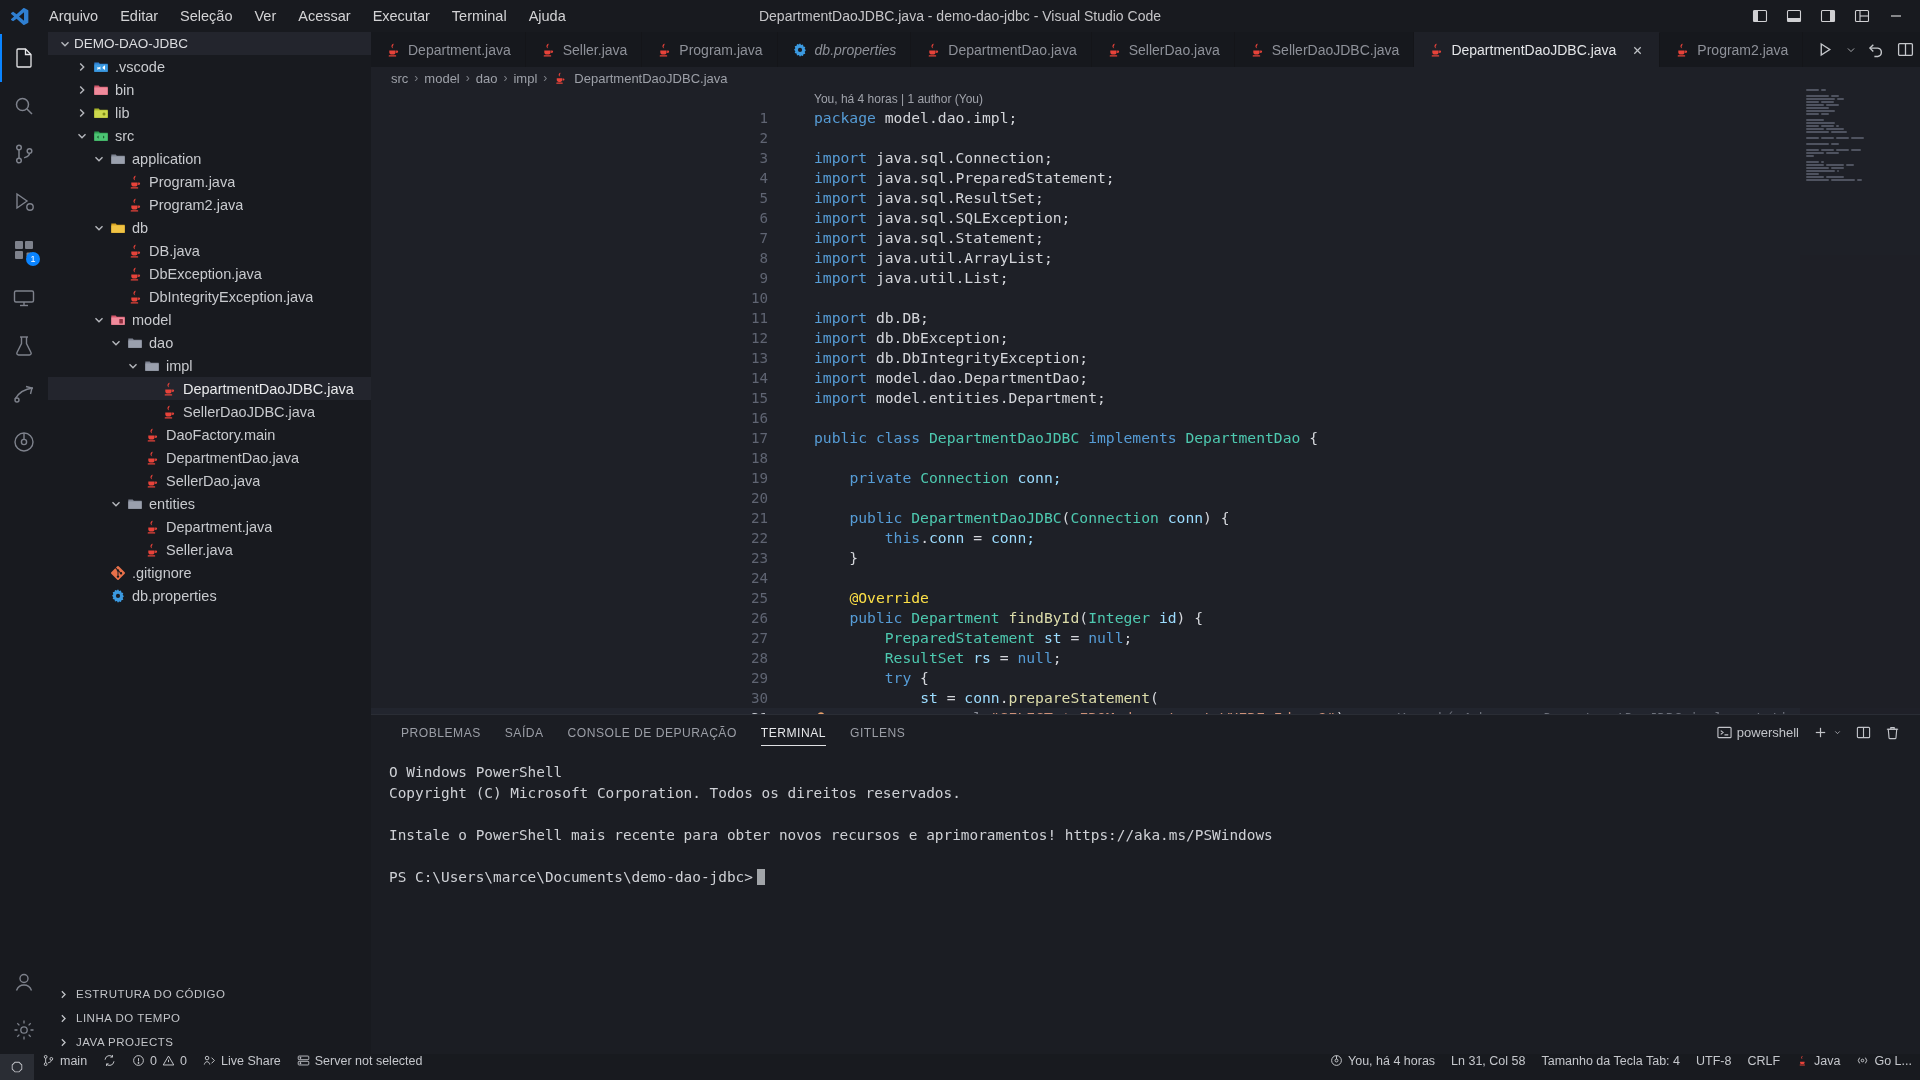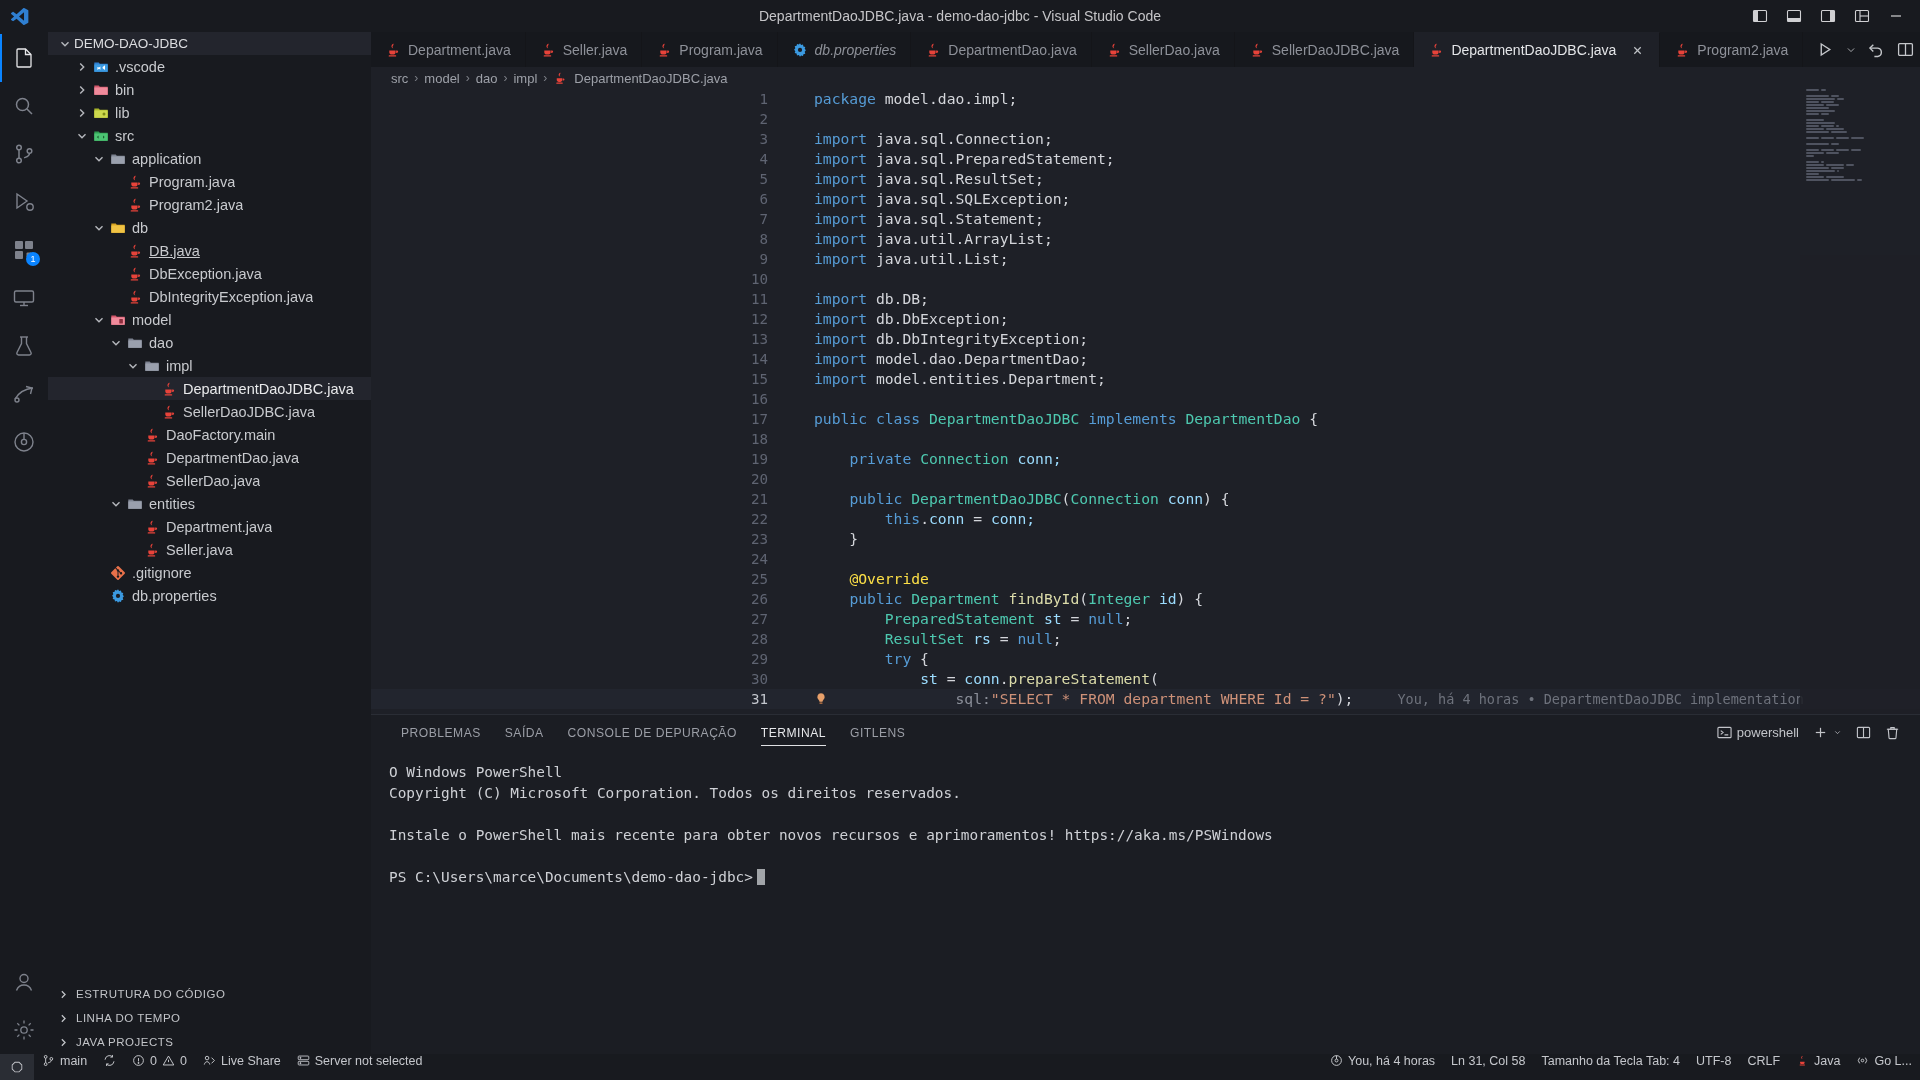--- a/index.html
+++ b/index.html
@@ -187,20 +187,30 @@
 <body>
 
 <div class="app">
 
   <div class="titlebar">
     <div class="vscode-logo">
       <svg viewBox="0 0 24 24">
           <path fill="#2f7fd1" d="M17.9 1.4 22.6 3.7c.4.2.6.6.6 1v14.6c0 .4-.2.8-.6 1l-4.7 2.3c-.4.2-.9.1-1.2-.2l-8.4-7.6-3.9 3c-.3.2-.7.2-1 0l-1.9-1.4c-.4-.3-.4-.9 0-1.2L5.2 12 1.5 8.8c-.4-.3-.4-.9 0-1.2l1.9-1.4c.3-.2.7-.2 1 0l3.9 3 8.4-7.6c.3-.3.8-.4 1.2-.2zM17.7 6.6 11.4 12l6.3 5.4V6.6z"></path>
         </svg>
     </div>
+    <div class="menu">
+      <div class="menu-item">Arquivo</div>
+      <div class="menu-item">Editar</div>
+      <div class="menu-item">Seleção</div>
+      <div class="menu-item">Ver</div>
+      <div class="menu-item">Acessar</div>
+      <div class="menu-item">Executar</div>
+      <div class="menu-item">Terminal</div>
+      <div class="menu-item">Ajuda</div>
+    </div>
     <div class="win-title">DepartmentDaoJDBC.java - demo-dao-jdbc - Visual Studio Code</div>
     <div class="win-ctrl">
       <div class="wbtn">
           <svg viewBox="0 0 16 16" fill="none" stroke="currentColor" stroke-width="1.1">
             <rect x="1.5" y="2.5" width="13" height="11" rx="1"></rect>
             <rect x="1.5" y="2.5" width="4.5" height="11" fill="currentColor" stroke="none"></rect>
           </svg>
         </div>
       <div class="wbtn">
           <svg viewBox="0 0 16 16" fill="none" stroke="currentColor" stroke-width="1.1">
@@ -425,21 +435,21 @@
                 </svg>
               </span>
               <span class="ticon">
                 <svg viewBox="0 0 16 16">
                   <path fill="#d8a41f" d="M1.3 3.4h4.4l1.1 1.3h7.9v8.1H1.3z"></path>
                   <path fill="#f0c344" d="M1.3 5.4h13.4v7.4H1.3z"></path>
                 </svg>
               </span>
               <span class="tlabel">db</span>
             </div>
-            <div class="trow" style="padding-left: 59px; text-decoration: underline;">
+            <div class="trow" style="padding-left: 59px;">
               <span class="twist empty"></span>
               <span class="ticon">
                 <svg viewBox="0 0 16 16">
                   <path fill="#e8433a" d="M4.3 8.4h6.3v2c0 1.2-1.1 2.1-2.5 2.1H6.8c-1.4 0-2.5-.9-2.5-2.1v-2z"></path>
                   <rect x="3.7" y="13.2" width="7.5" height="1.3" rx=".55" fill="#e8433a"></rect>
                   <path fill="#e8433a" d="M8.2 1.6c1.1 1.6-1.1 2.2-.5 3.8.3.8 1 1.3 1 1.3-2-.8-2.7-2.1-2-3.4.4-.9 1.5-1.3 1.5-1.7z"></path>
                   <path fill="#e8433a" d="M11.1 8.5h.5c.9 0 1.5.5 1.5 1.2s-.6 1.2-1.5 1.2h-.5V8.5z"></path>
                 </svg>
               </span>
               <span class="tlabel">DB.java</span>
@@ -804,20 +814,21 @@
               <path fill="#e8433a" d="M4.3 8.4h6.3v2c0 1.2-1.1 2.1-2.5 2.1H6.8c-1.4 0-2.5-.9-2.5-2.1v-2z"></path>
               <rect x="3.7" y="13.2" width="7.5" height="1.3" rx=".55" fill="#e8433a"></rect>
               <path fill="#e8433a" d="M8.2 1.6c1.1 1.6-1.1 2.2-.5 3.8.3.8 1 1.3 1 1.3-2-.8-2.7-2.1-2-3.4.4-.9 1.5-1.3 1.5-1.7z"></path>
               <path fill="#e8433a" d="M11.1 8.5h.5c.9 0 1.5.5 1.5 1.2s-.6 1.2-1.5 1.2h-.5V8.5z"></path>
             </svg>
           </span>
           <span>DepartmentDaoJDBC.java</span>
         </div>
 
       <div class="codewrap">
+        <div class="blameline">You, há 4 horas | 1 author (You)</div>
         <div class="code" id="code"><div class="cline"><span class="lnum">1</span><span class="ctext"><span class="kw">package </span><span class="pn">model.dao.impl;</span></span></div><div class="cline"><span class="lnum">2</span><span class="ctext"></span></div><div class="cline"><span class="lnum">3</span><span class="ctext"><span class="kw">import </span><span class="pn">java.sql.Connection;</span></span></div><div class="cline"><span class="lnum">4</span><span class="ctext"><span class="kw">import </span><span class="pn">java.sql.PreparedStatement;</span></span></div><div class="cline"><span class="lnum">5</span><span class="ctext"><span class="kw">import </span><span class="pn">java.sql.ResultSet;</span></span></div><div class="cline"><span class="lnum">6</span><span class="ctext"><span class="kw">import </span><span class="pn">java.sql.SQLException;</span></span></div><div class="cline"><span class="lnum">7</span><span class="ctext"><span class="kw">import </span><span class="pn">java.sql.Statement;</span></span></div><div class="cline"><span class="lnum">8</span><span class="ctext"><span class="kw">import </span><span class="pn">java.util.ArrayList;</span></span></div><div class="cline"><span class="lnum">9</span><span class="ctext"><span class="kw">import </span><span class="pn">java.util.List;</span></span></div><div class="cline"><span class="lnum">10</span><span class="ctext"></span></div><div class="cline"><span class="lnum">11</span><span class="ctext"><span class="kw">import </span><span class="pn">db.DB;</span></span></div><div class="cline"><span class="lnum">12</span><span class="ctext"><span class="kw">import </span><span class="pn">db.DbException;</span></span></div><div class="cline"><span class="lnum">13</span><span class="ctext"><span class="kw">import </span><span class="pn">db.DbIntegrityException;</span></span></div><div class="cline"><span class="lnum">14</span><span class="ctext"><span class="kw">import </span><span class="pn">model.dao.DepartmentDao;</span></span></div><div class="cline"><span class="lnum">15</span><span class="ctext"><span class="kw">import </span><span class="pn">model.entities.Department;</span></span></div><div class="cline"><span class="lnum">16</span><span class="ctext"></span></div><div class="cline"><span class="lnum">17</span><span class="ctext"><span class="kw">public class </span><span class="typ">DepartmentDaoJDBC </span><span class="kw">implements </span><span class="typ">DepartmentDao </span><span class="pn">{</span></span></div><div class="cline"><span class="lnum">18</span><span class="ctext"></span></div><div class="cline"><span class="lnum">19</span><span class="ctext"><span class="pn">    </span><span class="kw">private </span><span class="typ">Connection </span><span class="var">conn;</span></span></div><div class="cline"><span class="lnum">20</span><span class="ctext"></span></div><div class="cline"><span class="lnum">21</span><span class="ctext"><span class="pn">    </span><span class="kw">public </span><span class="typ">DepartmentDaoJDBC</span><span class="pn">(</span><span class="typ">Connection </span><span class="var">conn</span><span class="pn">) {</span></span></div><div class="cline"><span class="lnum">22</span><span class="ctext"><span class="pn">        </span><span class="kw">this</span><span class="pn">.</span><span class="var">conn</span><span class="pn"> = </span><span class="var">conn;</span></span></div><div class="cline"><span class="lnum">23</span><span class="ctext"><span class="pn">    }</span></span></div><div class="cline"><span class="lnum">24</span><span class="ctext"></span></div><div class="cline"><span class="lnum">25</span><span class="ctext"><span class="pn">    </span><span class="anno">@Override</span></span></div><div class="cline"><span class="lnum">26</span><span class="ctext"><span class="pn">    </span><span class="kw">public </span><span class="typ">Department </span><span class="fn">findById</span><span class="pn">(</span><span class="typ">Integer </span><span class="var">id</span><span class="pn">) {</span></span></div><div class="cline"><span class="lnum">27</span><span class="ctext"><span class="pn">        </span><span class="typ">PreparedStatement </span><span class="var">st</span><span class="pn"> = </span><span class="kw">null</span><span class="pn">;</span></span></div><div class="cline"><span class="lnum">28</span><span class="ctext"><span class="pn">        </span><span class="typ">ResultSet </span><span class="var">rs</span><span class="pn"> = </span><span class="kw">null</span><span class="pn">;</span></span></div><div class="cline"><span class="lnum">29</span><span class="ctext"><span class="pn">        </span><span class="kw">try</span><span class="pn"> {</span></span></div><div class="cline"><span class="lnum">30</span><span class="ctext"><span class="pn">            </span><span class="var">st</span><span class="pn"> = </span><span class="var">conn</span><span class="pn">.</span><span class="fn">prepareStatement</span><span class="pn">(</span></span></div><div class="cline cur"><span class="lightbulb"><svg viewBox="0 0 16 16">
                   <path fill="#e8a06a" d="M8 1.5a4.2 4.2 0 0 0-2.6 7.5c.5.4.8 1 .8 1.6v.5h3.6v-.5c0-.6.3-1.2.8-1.6A4.2 4.2 0 0 0 8 1.5z"></path>
                   <rect x="6.3" y="12" width="3.4" height="1.5" rx=".4" fill="#c77b45"></rect>
                 </svg></span><span class="lnum">31</span><span class="ctext"><span class="pn">                </span><span class="hint">sql:</span><span class="str">"SELECT * FROM department WHERE Id = ?"</span><span class="pn">);</span><span class="blame-inline" style="margin-left: 44px;">You, há 4 horas • DepartmentDaoJDBC implementation</span></span></div></div>
         <div class="minimap" id="minimap">
             <div class="mm-row">
               <div class="mm-seg" style="width: 13px;"></div>
               <div class="mm-seg" style="width: 5.2px;"></div>
             </div>
             <div class="mm-row"></div>

